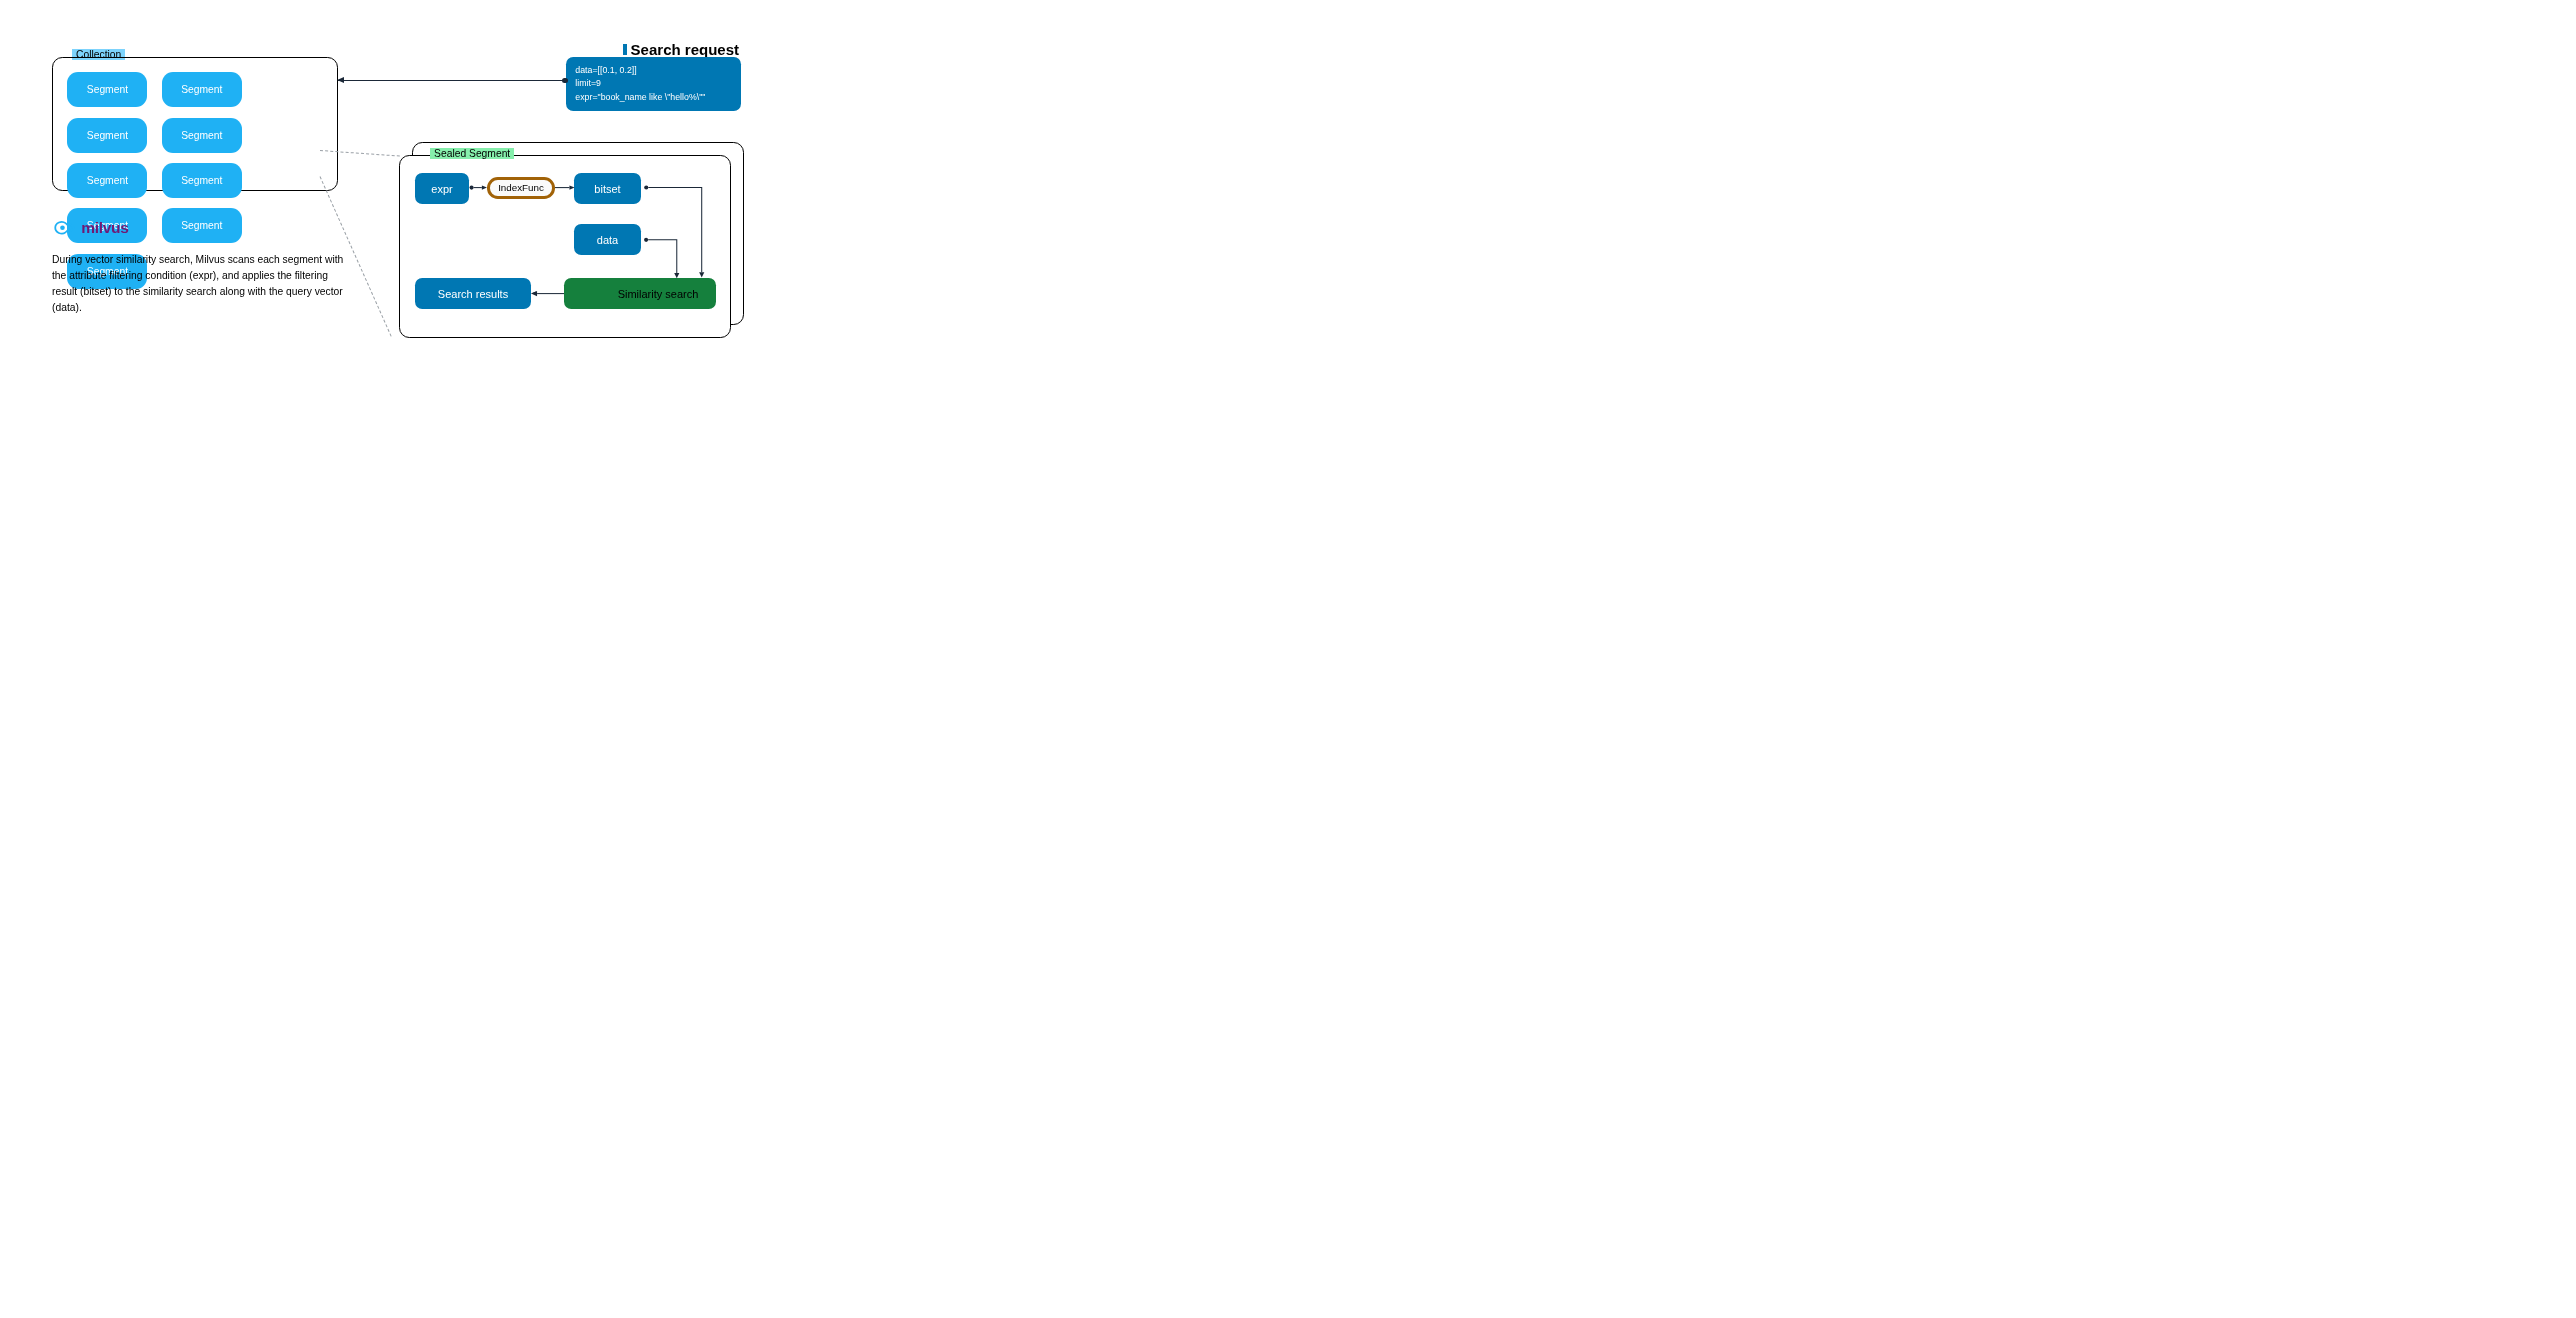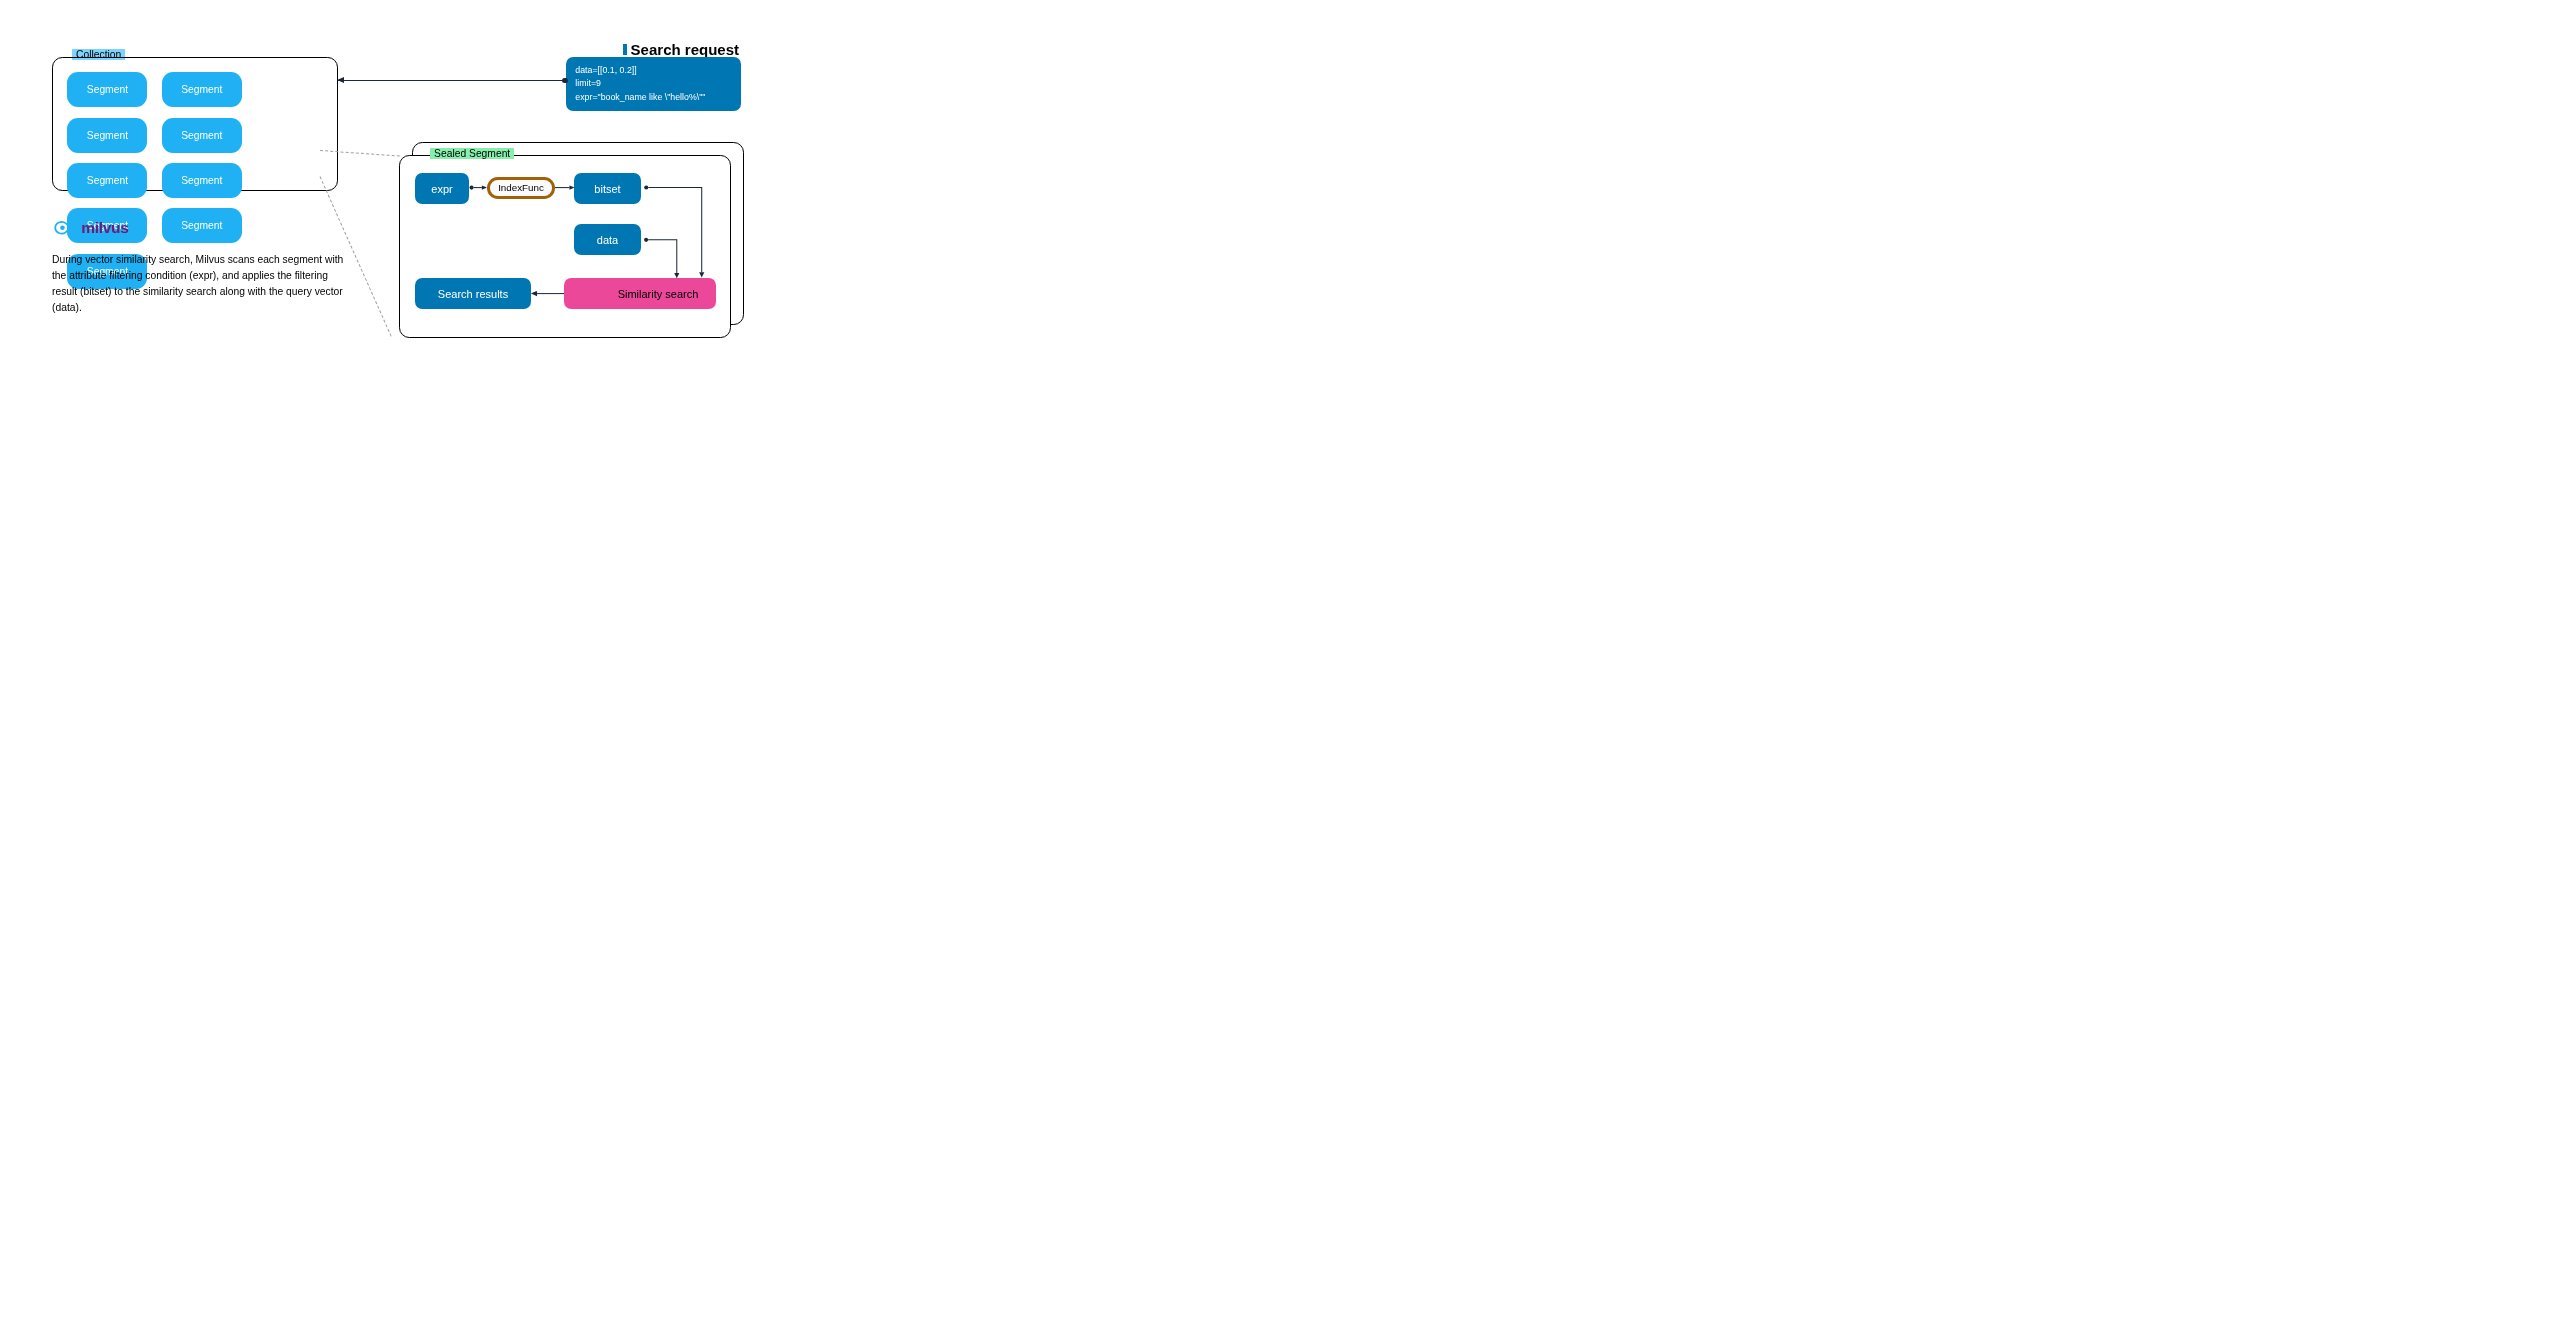--- a/index.html
+++ b/index.html
@@ -136,21 +136,21 @@
   position: absolute;
   border-radius: 7.2px;
   display: flex;
   align-items: center;
   justify-content: center;
   font-size: 11px;
   font-weight: 500;
 }
 .node-blue { background: #0077b3; color: #fff; }
 .node-white { background: #fafafa; border: 3px solid #a16207; color: #000; font-size: 9.8px; height: 21.6px; border-radius: 10.8px; }
-.node-green { background: #ec4899; color: #000; padding-left: 36px; }
+.node-green { background: #15803d; color: #000; padding-left: 36px; }
 .expr-node { left: 415px; top: 173px; width: 54px; height: 31px; }
 .indexfunc-node { left: 487px; top: 177px; width: 68px; }
 .bitset-node { left: 574px; top: 173px; width: 67px; height: 31px; }
 .data-node { left: 574px; top: 224px; width: 67px; height: 31px; }
 .results-node { left: 415px; top: 278px; width: 116px; height: 31px; }
 .similarity-node { left: 564px; top: 278px; width: 152px; height: 31px; }
 .dashed-line {
   position: absolute;
   border-top: 1px dashed #9aa0a6;
   transform-origin: left center;

